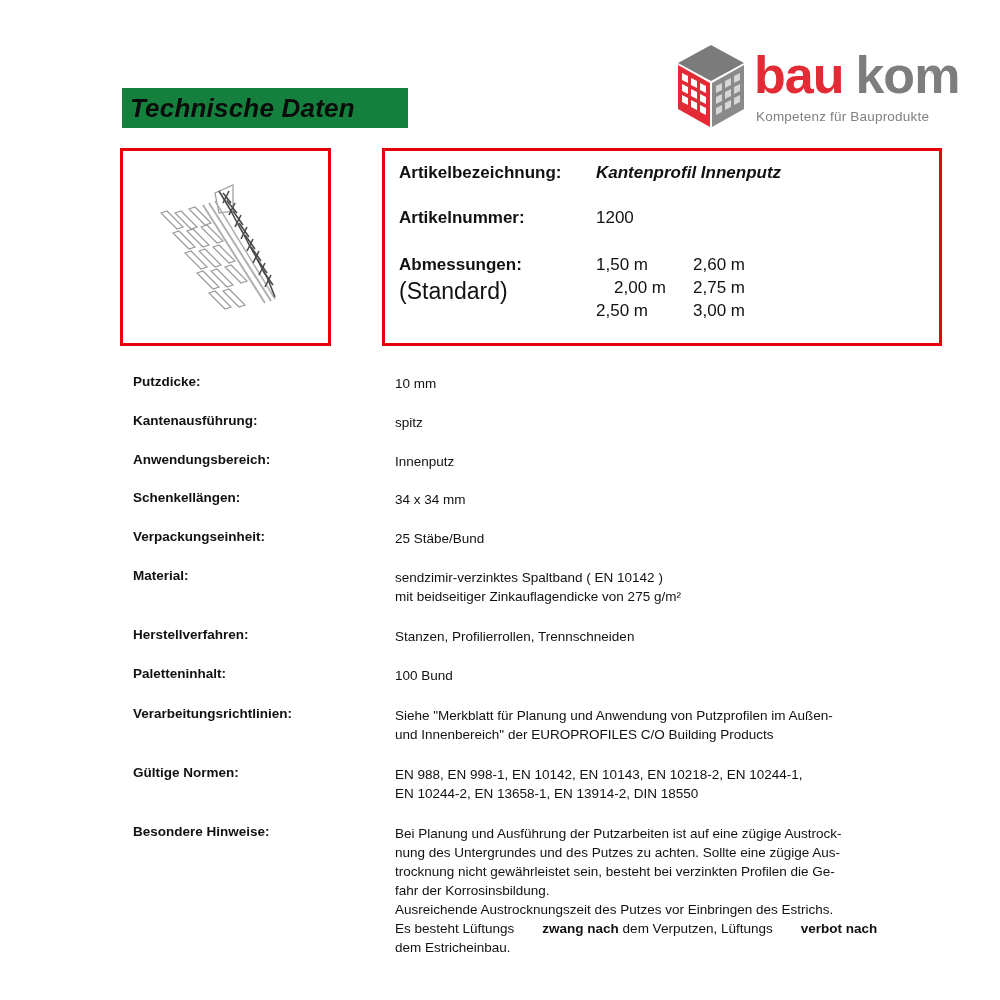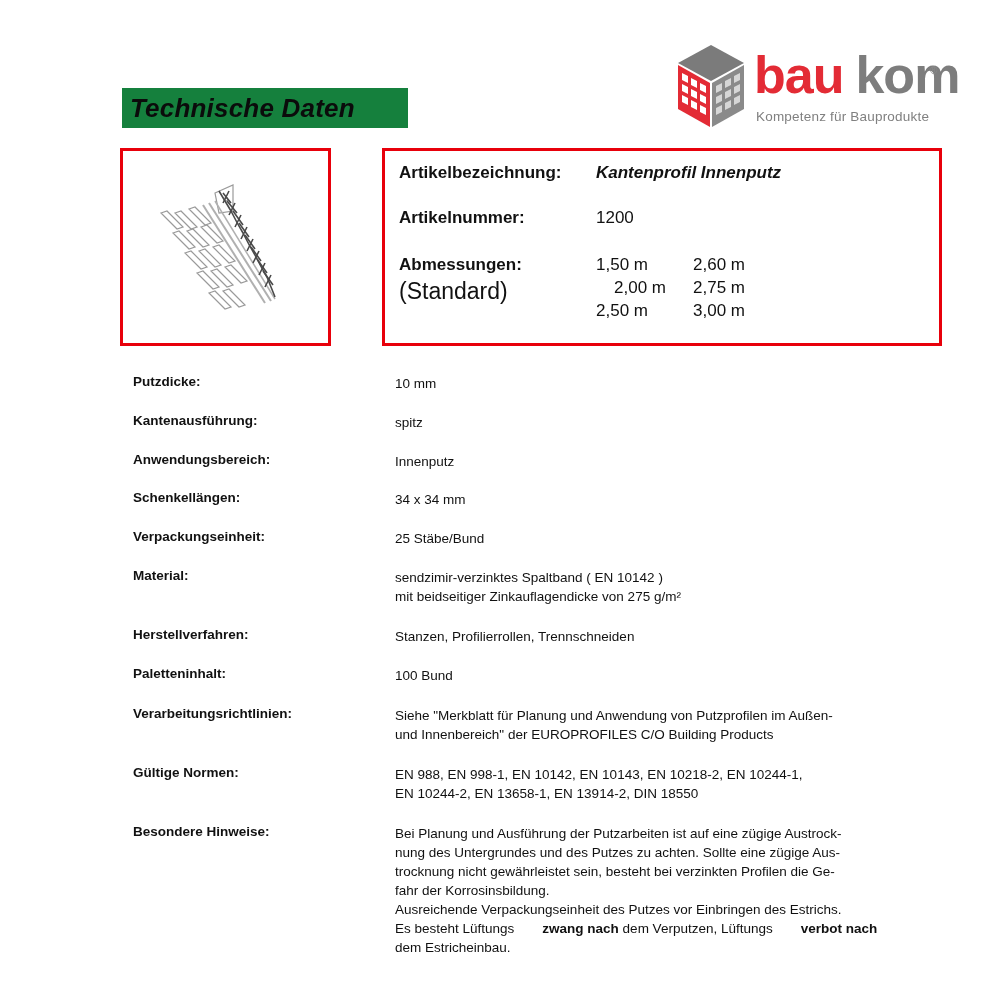--- a/index.html
+++ b/index.html
@@ -193,17 +193,17 @@
     <span class="line">EN 10244-2, EN 13658-1,  EN 13914-2, DIN 18550</span>
   </span>
 </div>
 <div class="spec-row" style="top:824px;">
   <span class="spec-label">Besondere Hinweise:</span>
   <span class="spec-value">
     <span class="line">Bei Planung und Ausführung der Putzarbeiten ist auf eine zügige Austrock-</span>
     <span class="line">nung des Untergrundes und des Putzes zu achten. Sollte eine zügige Aus-</span>
     <span class="line">trocknung nicht gewährleistet sein, besteht bei verzinkten Profilen die Ge-</span>
     <span class="line">fahr der Korrosinsbildung.</span>
-    <span class="line">Ausreichende Verpackungseinheit des Putzes vor Einbringen des Estrichs.</span>
+    <span class="line">Ausreichende Austrocknungszeit des Putzes vor Einbringen des Estrichs.</span>
     <span class="line"><span>Es besteht Lüftungs</span><b>zwang nach</b><span> dem Verputzen, Lüftungs</span><b>verbot nach</b></span>
     <span class="line">dem Estricheinbau.</span>
   </span>
 </div>
 
 </body></html>

